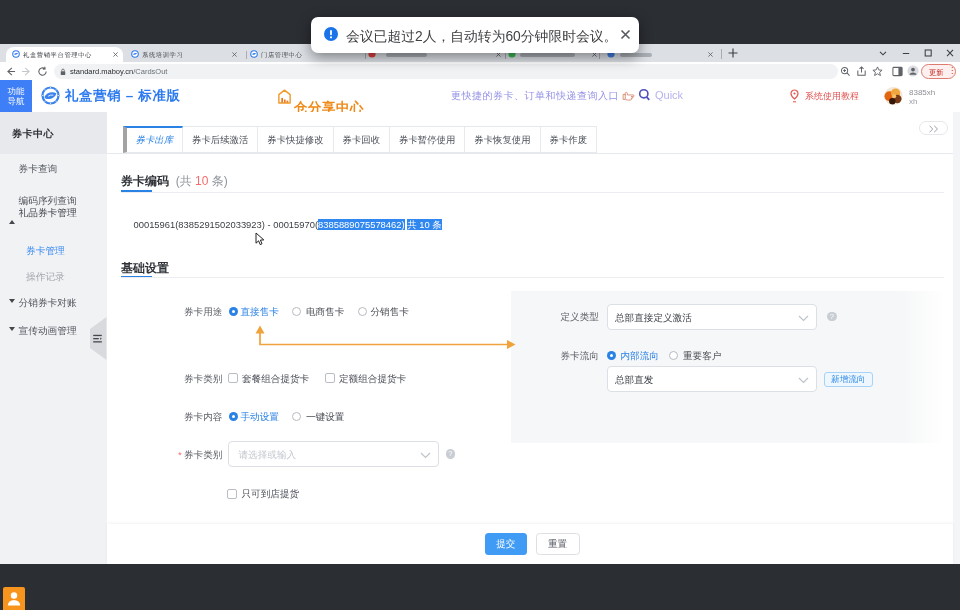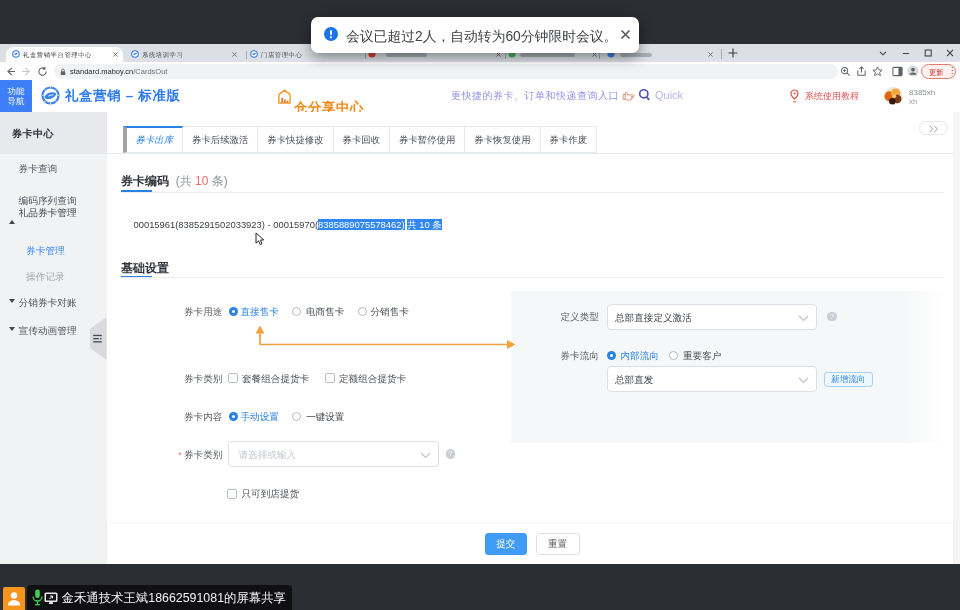--- a/index.html
+++ b/index.html
@@ -407,35 +407,20 @@
   </svg>
 </div>
 <div class="abs rightstrip"></div>
 
 <div class="abs footerbar">
   <div class="btn primary">提交</div>
   <div class="btn plain">重置</div>
 </div>
 
 <div class="abs bottombar">
-  <div class="sharepill">
-    <svg class="abs" style="left:4.5px; top:4px; width:11px; height:17px;" viewBox="0 0 11 17">
-      <rect x="3.2" y="0.5" width="4.6" height="8.5" rx="2.3" fill="#3ecf55"></rect>
-      <path d="M1 7.5 a4.5 4.5 0 0 0 9 0" fill="none" stroke="#3ecf55" stroke-width="1.3"></path>
-      <path d="M5.5 12.5 V15" stroke="#3ecf55" stroke-width="1.3"></path>
-      <path d="M3 15.7 H8" stroke="#3ecf55" stroke-width="1.3"></path>
-    </svg>
-    <svg class="abs" style="left:17px; top:6.5px; width:14px; height:13px;" viewBox="0 0 14 13">
-      <rect x="0.5" y="0.5" width="13" height="9.5" rx="1.5" fill="#e9eaec"></rect>
-      <rect x="2" y="2" width="10" height="6.5" rx="0.5" fill="#16171a"></rect>
-      <path d="M5.5 7 L8.5 4 M8.5 4 H6.2 M8.5 4 V6.3" stroke="#fff" stroke-width="1"></path>
-      <polygon points="5.5,10 8.5,10 9.3,12 4.7,12" fill="#e9eaec"></polygon>
-    </svg>
-    <div class="sharetext">金禾通技术王斌18662591081的屏幕共享</div>
-  </div>
   <div class="shareavatar">
     <svg class="abs" style="left:4px; top:4px; width:14px; height:16px;" viewBox="0 0 14 16">
       <circle cx="7" cy="4.5" r="3.2" fill="#fff"></circle>
       <path d="M0.8 14.5 a6.2 5.5 0 0 1 12.4 0 Z" fill="#fff"></path>
     </svg>
   </div>
 </div>
 
 <div class="abs banner">
   <svg class="abs" style="left:12.5px; top:10px; width:14px; height:14px;" viewBox="0 0 14 14">

